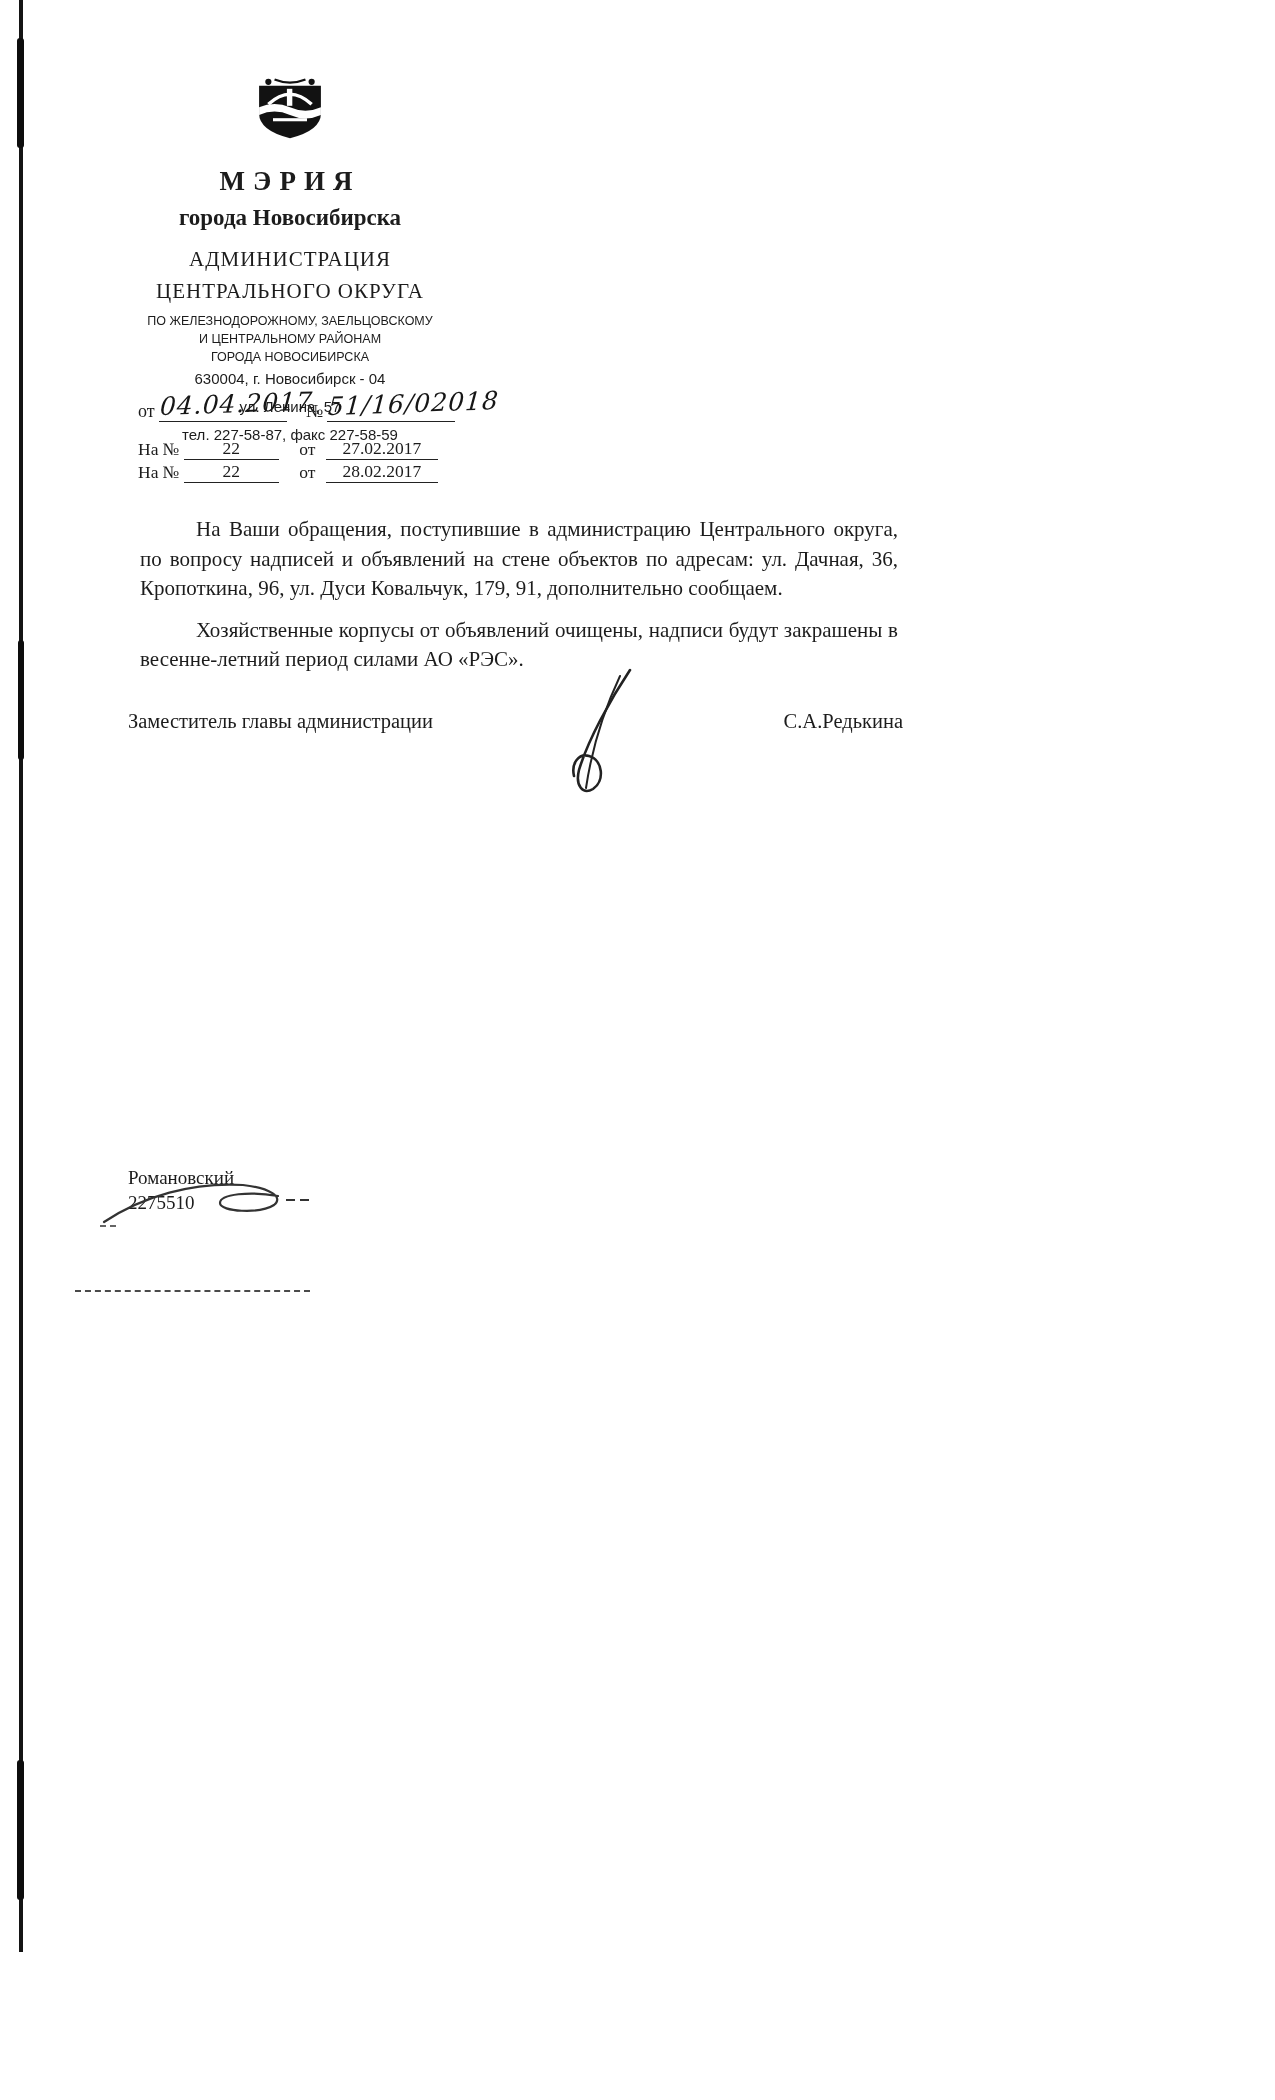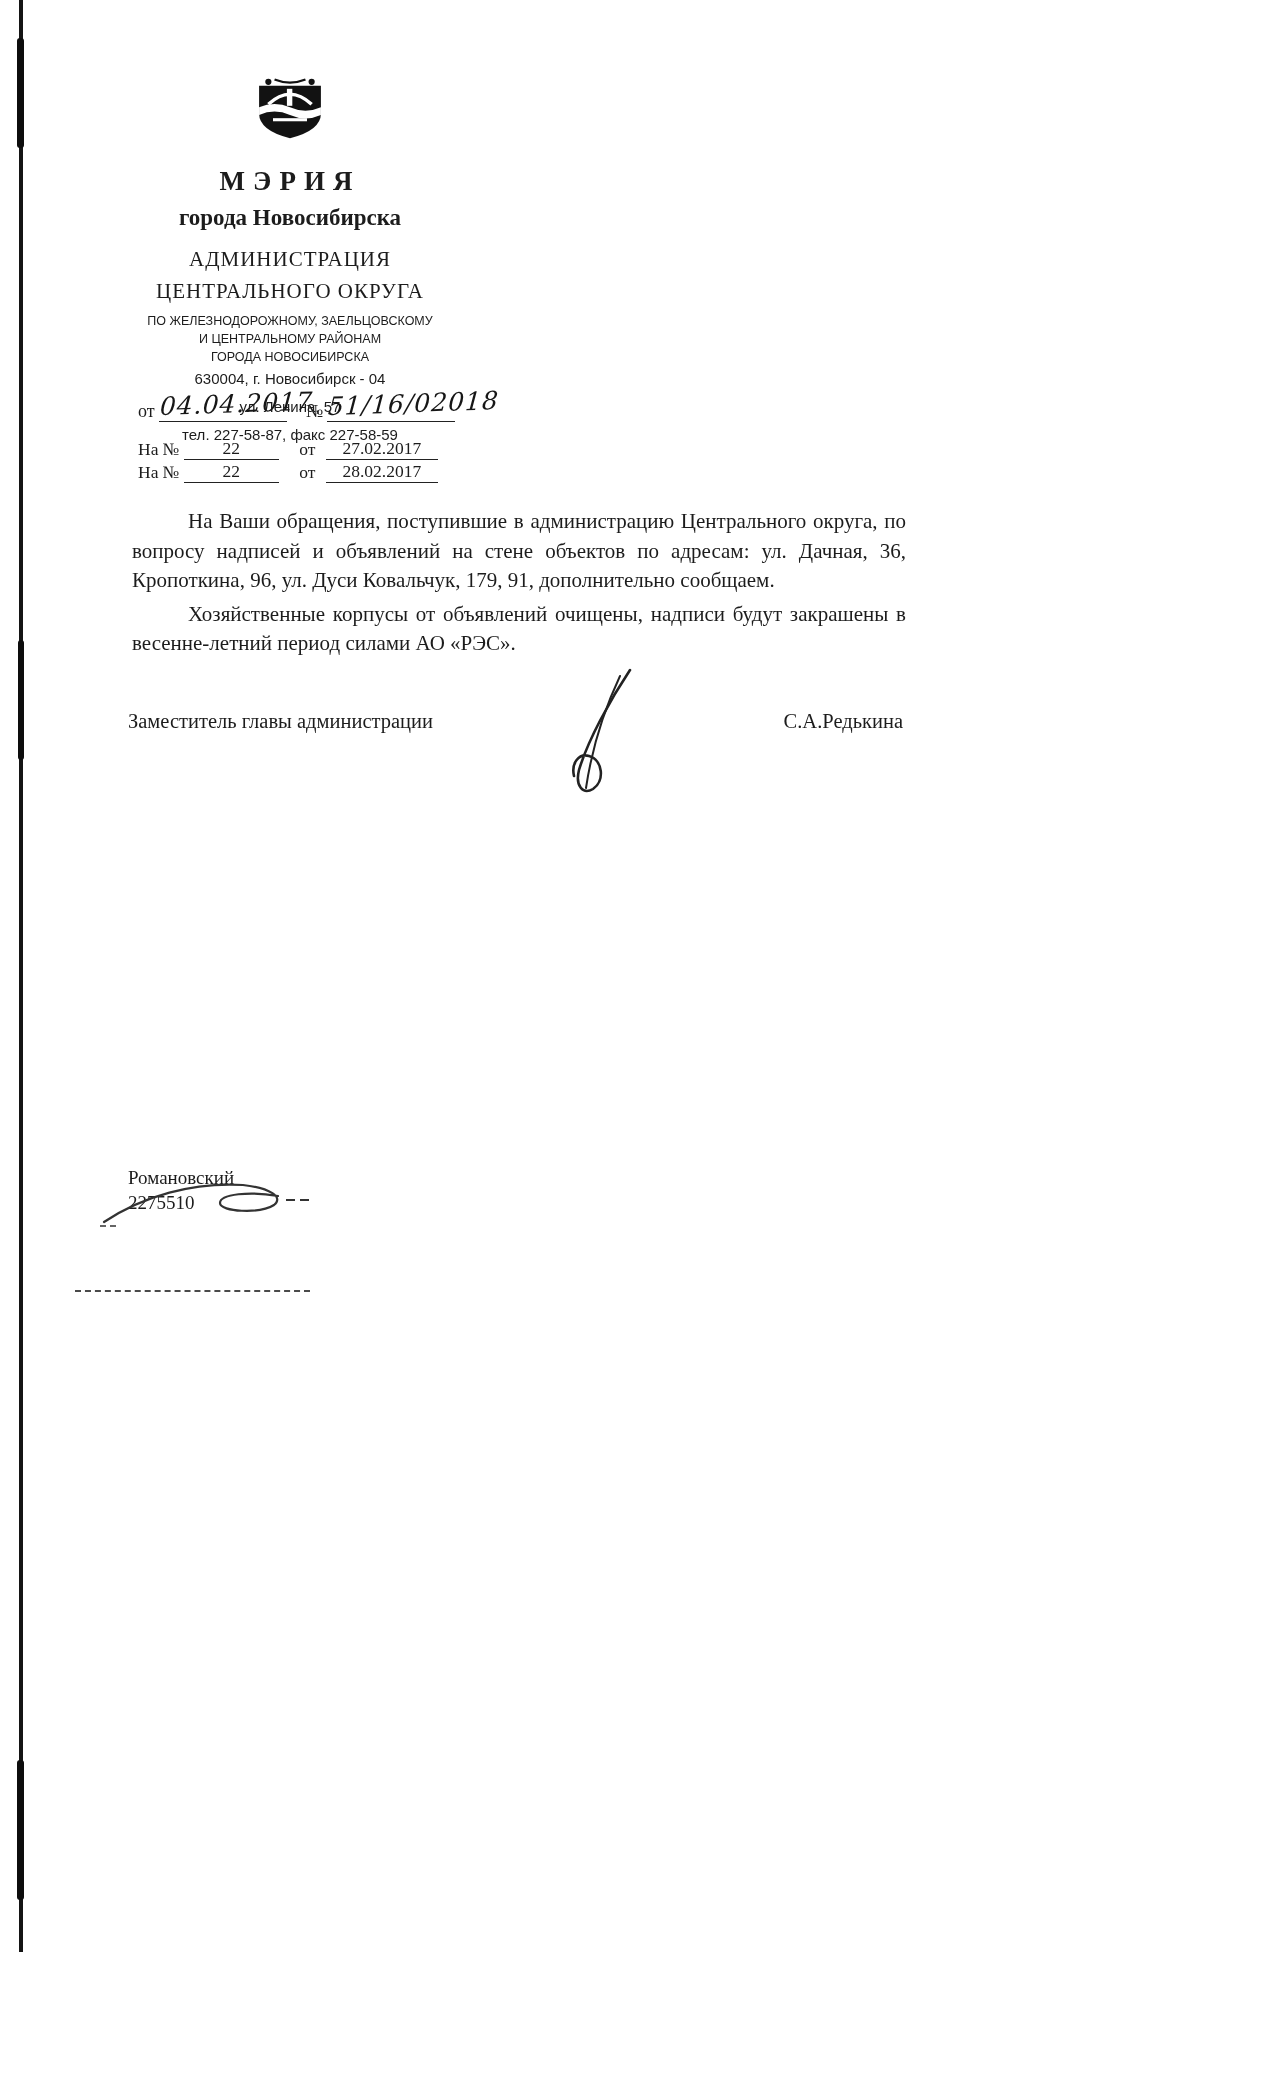--- a/index.html
+++ b/index.html
@@ -54,21 +54,21 @@
   .na-line-2 { top: 461px; }
   .na-ot { margin-left: 16px; margin-right: 6px; }
 
   
   .addressee { position: absolute; left: 492px; top: 164px; width: 430px; font-size: 20.5px; line-height: 27px; }
   .addr-name { margin-top: 22px; }
   .addr-box { margin-top: 23px; }
 
   
   .body-text { position: absolute; left: 128px; top: 503px; width: 782px; font-size: 21px; line-height: 29.5px; text-align: justify; }
-  .body-text p { text-indent: 56px; margin: 4px; }
+  .body-text p { text-indent: 56px; margin: 12px; }
 
   
   .sig-row { position: absolute; left: 128px; top: 710px; width: 775px; display: flex; justify-content: space-between; align-items: flex-end; font-size: 20.5px; }
   .sig-scribble { position: absolute; left: 548px; top: 668px; }
 
   
   .exec-block { position: absolute; left: 128px; top: 1118px; font-size: 19px; line-height: 25px; margin-top: 47px; }
   .exec-scribble { position: absolute; left: 98px; top: 1172px; }
   .dash-line { position: absolute; left: 75px; top: 1290px; width: 235px; border-top: 2.5px dashed #4a4a4a; }
 </style>

